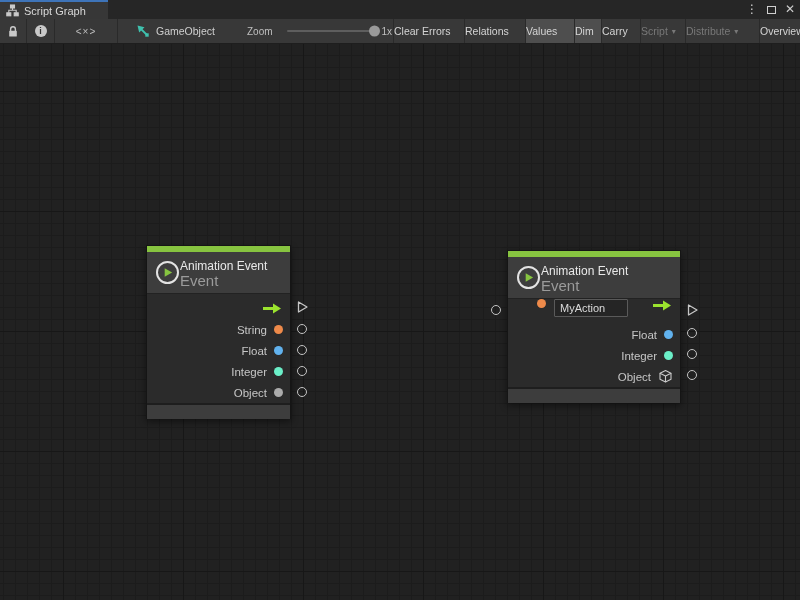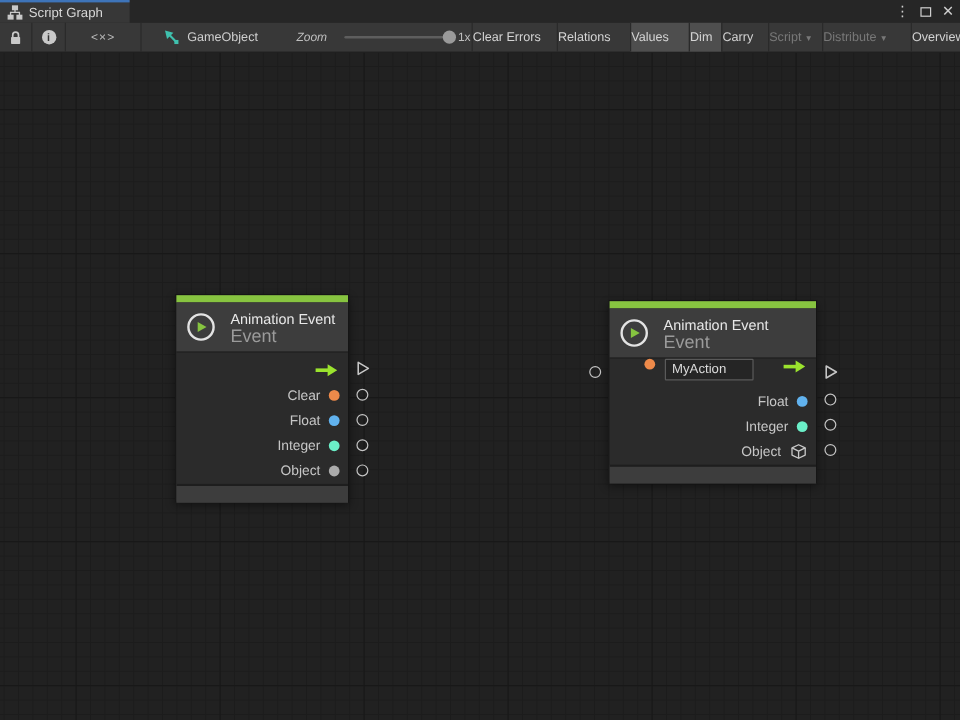--- a/index.html
+++ b/index.html
@@ -22,21 +22,21 @@
   .tb-btn { position:absolute; top:0; height:24px; display:flex; align-items:center; justify-content:center;
             border-right:1px solid #2A2A2A; }
   .tb-lock { left:0; width:27px; }
   .tb-info { left:27px; width:28px; }
   .tb-code { left:55px; width:63px; color:#BDBDBD; font-size:10px; letter-spacing:1px; }
   .info-circle { width:12px; height:12px; border-radius:50%; background:#C9C9C9; color:#333;
                  font-size:9px; font-weight:bold; display:flex; align-items:center; justify-content:center; }
   .tb-target { position:absolute; left:136px; top:0; height:24px; display:flex; align-items:center; gap:6px; }
   .tb-target-label { font-size:10.5px; color:#CFCFCF; }
   .tb-zoom { position:absolute; left:247px; top:0; height:24px; display:flex; align-items:center; }
-  .tb-zoom-label { font-size:10px; color:#BFBFBF;font-style:italic; }
+  .tb-zoom-label { font-size:10px; color:#BFBFBF; }
   .zoom-track { position:relative; width:92px; height:2px; background:#5E5E5E; margin-left:14px; border-radius:1px; }
   .zoom-thumb { position:absolute; right:-1px; top:50%; transform:translateY(-50%);
                 width:11px; height:11px; border-radius:50%; background:#9A9A9A; }
   .tb-zoom-value { font-size:10px; color:#BFBFBF; margin-left:3px; }
   .tb-buttons { position:absolute; left:393px; top:0; height:24px; display:flex; }
   .tb-tbtn { height:24px; display:flex; align-items:center; justify-content:flex-start; gap:4px;
              border-left:1px solid #2A2A2A; font-size:10.5px; color:#D4D4D4;
              white-space:nowrap; overflow:hidden; }
   .tb-tbtn.active { background:#4E4E4E; }
   .tb-tbtn.disabled { color:#787878; }
@@ -54,21 +54,21 @@
     background-position:63px 47px,63px 47px,3px 11px,3px 11px; }
 
   
   .node-wrap { position:absolute; }
   .node { position:relative; width:100%; height:100%; border:1px solid #151515; background:#2B2B2B;
           box-shadow:0 3px 7px rgba(0,0,0,.45); display:flex; flex-direction:column; }
   .node-accent { height:6px; flex:none; }
   .node-header { height:41px; flex:none; background:#3D3D3D; display:flex; align-items:center; padding-left:9px; }
   .play-circle { width:23px; height:23px; border:2px solid #E3E3E3; border-radius:50%; flex:none;
                  display:flex; align-items:center; justify-content:center; }
-  .node-titles { margin-left:13px; }
+  .node-titles { margin-left:1px; }
   .node-title { font-size:12px; color:#E8E8E8; line-height:14px; white-space:nowrap; }
   .node-subtitle { font-size:15px; color:#9B9B9B; line-height:11px; margin-top:2px; }
   .node-body { flex:1; background:#2B2B2B; border-top:1px solid #222; }
   .node-body.pad { padding-top:4px; }
   .prow { height:21px; display:flex; align-items:center; justify-content:flex-end; padding-right:7px; gap:7px; }
   .prow-input { height:25px; display:flex; align-items:flex-start; padding-left:29px; padding-right:7px; gap:8px; }
   .plabel { font-size:11.5px; color:#C6C6C6; white-space:nowrap; }
   .pdot { width:9px; height:9px; border-radius:50%; flex:none; }
   .name-input { width:74px; height:18px; background:#252525; border:1px solid #5A5A5A; border-radius:1px;
                 color:#DADADA; font-size:11px; padding:0 5px; font-family:"Liberation Sans",sans-serif; outline:none; }
@@ -187,21 +187,21 @@
         <div class="node-body pad">
           <div class="prow">
             <span class="flow-arrow" style="color: rgb(155, 227, 46);">
               <svg width="22" height="13" viewBox="0 0 22 13" fill="currentColor">
                 <rect x="2" y="5" width="11" height="3"></rect>
                   <polygon points="12,1.5 20,6.5 12,11.5"></polygon>
               </svg>
             </span>
           </div>
           <div class="prow">
-            <span class="plabel">Clear</span>
+            <span class="plabel">String</span>
             <span class="pdot" style="background-color: rgb(238, 138, 74);"></span>
           </div>
           <div class="prow">
             <span class="plabel">Float</span>
             <span class="pdot" style="background-color: rgb(97, 178, 238);"></span>
           </div>
           <div class="prow">
             <span class="plabel">Integer</span>
             <span class="pdot" style="background-color: rgb(107, 239, 200);"></span>
           </div>

